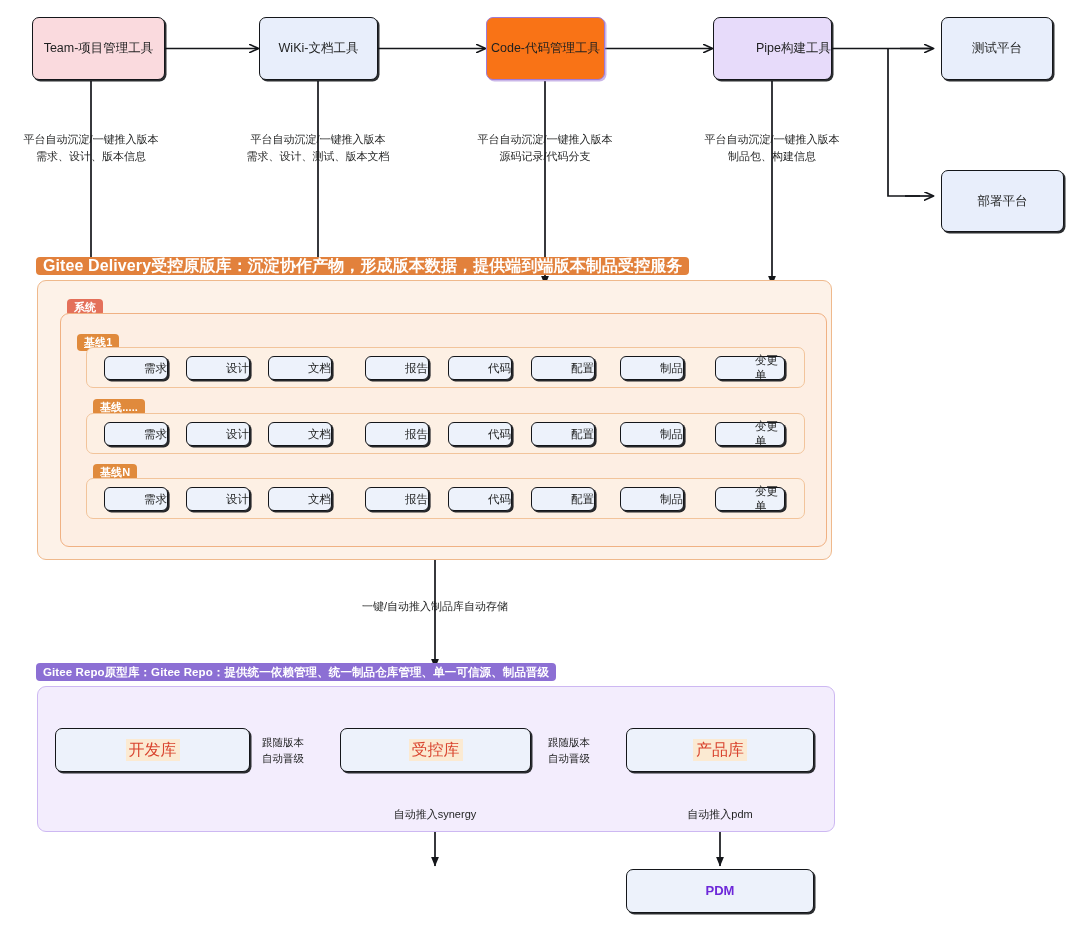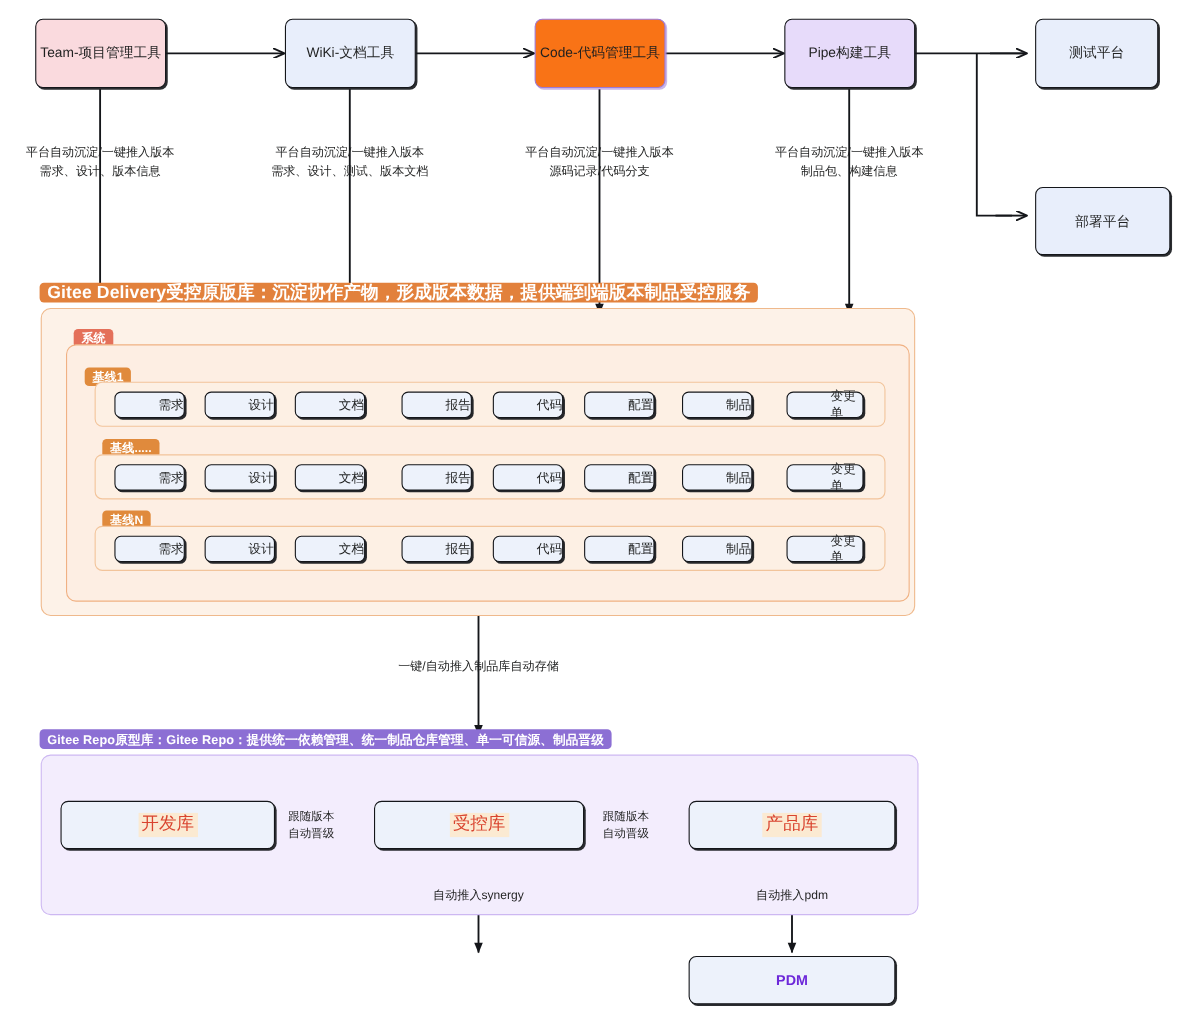--- a/index.html
+++ b/index.html
@@ -99,30 +99,30 @@
       <line x1="245" y1="750" x2="255" y2="750"></line>
       <line x1="310" y1="750" x2="333" y2="750" marker-end="url(#ahf)"></line>
       <line x1="531" y1="750" x2="541" y2="750"></line>
       <line x1="596" y1="750" x2="619" y2="750" marker-end="url(#ahf)"></line>
 
       <line x1="435" y1="772" x2="435" y2="866" marker-end="url(#ahf)"></line>
       <line x1="720" y1="772" x2="720" y2="866" marker-end="url(#ahf)"></line>
     </g>
   </svg>
 
-  <div class="node pink" style="left:32px;top:17px;width:119px;height:63px;">
+  <div class="node pink" style="left:32px;top:17px;width:133px;height:63px;">
     <span>Team-项目管理工具</span>
   </div>
   <div class="node blue" style="left:259px;top:17px;width:119px;height:63px;">
     <span>WiKi-文档工具</span>
   </div>
   <div class="node yellow" style="left:486px;top:17px;width:119px;height:63px;">
     <span>Code-代码管理工具</span>
   </div>
-  <div class="node lilac" style="left:713px;top:17px;width:119px;height:63px;">
+  <div class="node lilac" style="left:713px;top:17px;width:119px;height:63px;justify-content:flex-end;">
     <span>Pipe构建工具</span>
   </div>
   <div class="node blue" style="left:941px;top:17px;width:112px;height:63px;">
     <span>测试平台</span>
   </div>
   <div class="node blue" style="left:941px;top:170px;width:123px;height:62px;">
     <span>部署平台</span>
   </div>
 
   <div class="elabel" style="left:1px;top:131px;width:180px;">平台自动沉淀/一键推入版本

